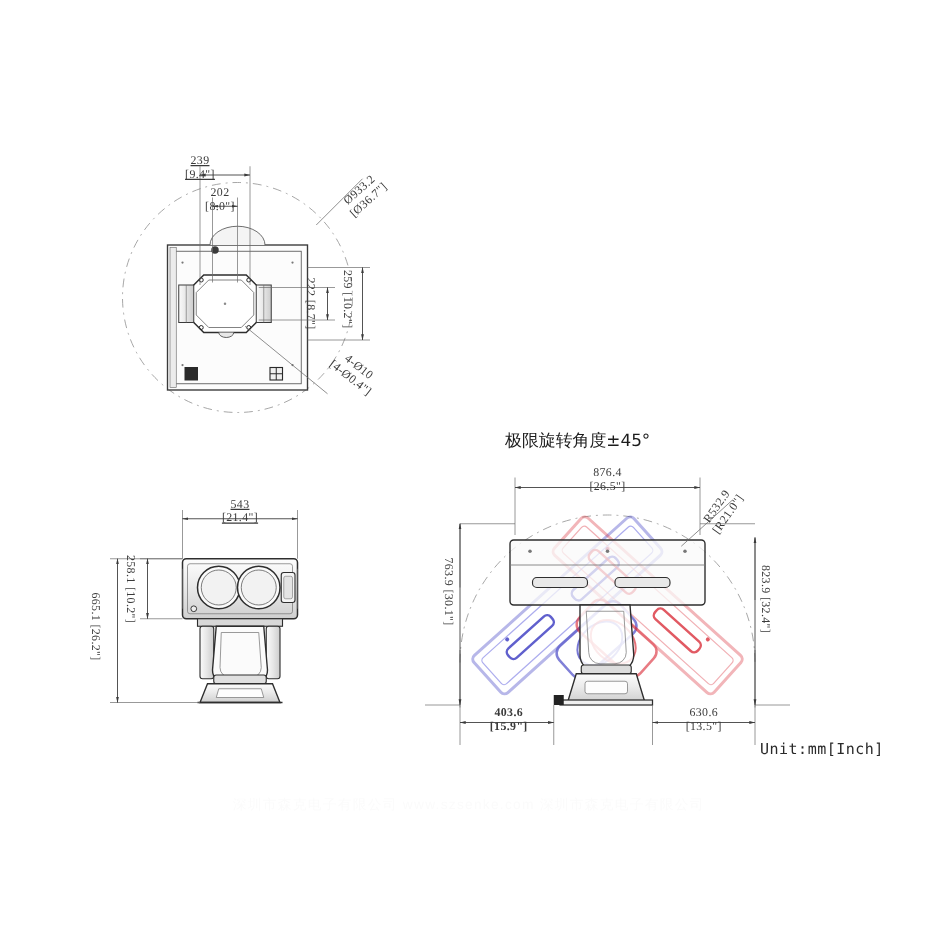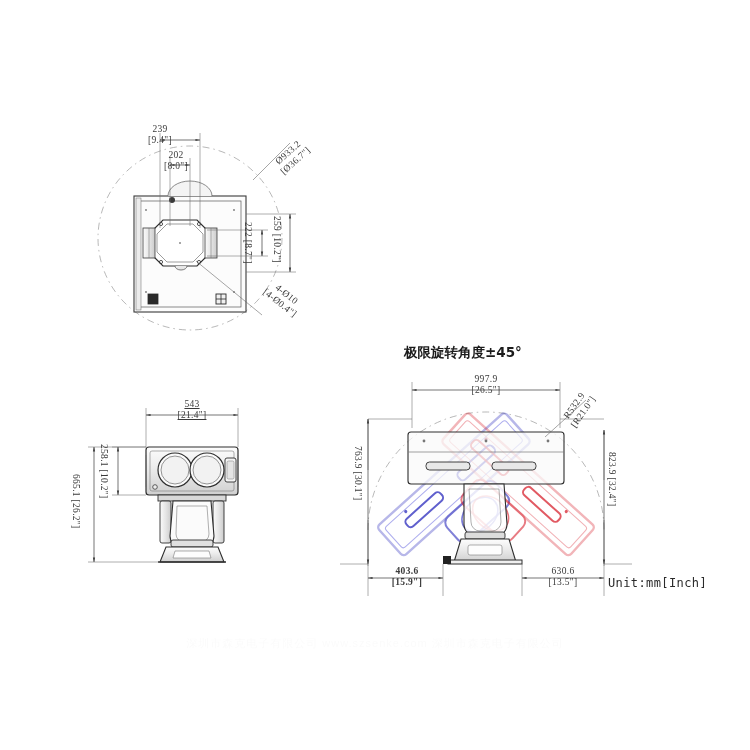--- a/index.html
+++ b/index.html
@@ -31,21 +31,21 @@
     line-height: 1.15;
     text-align: center;
   }
   .dimtext .v { display:block; }
   .rot { transform-origin: center center; }
   .vert { writing-mode: vertical-rl; text-orientation: mixed; }
   .title-cn {
     position: absolute;
     font-family: "DejaVu Sans", "Liberation Sans", sans-serif;
     font-size: 13.5px;
-    font-weight: bold;
+    font-weight: normal;
     color: #1c1c1c;
     white-space: nowrap;
   }
   .unit-label {
     position: absolute;
     font-family: "DejaVu Sans Mono", "Liberation Mono", monospace;
     font-size: 12px;
     color: #2a2a2a;
     white-space: nowrap;
     letter-spacing: 0.4px;
@@ -255,21 +255,21 @@
       <line x1="368" y1="419" x2="368" y2="564" marker-start="url(#arrR)" marker-end="url(#arrL)"></line>
       <line x1="604" y1="430" x2="604" y2="564" marker-start="url(#arrR)" marker-end="url(#arrL)"></line>
       <line x1="368" y1="578" x2="443" y2="578" marker-start="url(#arrR)" marker-end="url(#arrL)"></line>
       <line x1="522" y1="578" x2="604" y2="578" marker-start="url(#arrR)" marker-end="url(#arrL)"></line>
 
       <line x1="545" y1="437" x2="586" y2="400" stroke="#6a6a6a" stroke-width="0.6"></line>
     </g>
   </g>
 </svg>
 
-<div class="dimtext" style="left:142px; top:124px; width:36px;">
+<div class="dimtext" style="left:142px; top:124px; width:36px;text-decoration:underline;">
   <span class="v">239</span>
   <span class="v">[9.4"]</span>
 </div>
 
 <div class="dimtext" style="left:162px; top:150px; width:28px;">
   <span class="v">202</span>
   <span class="v">[8.0"]</span>
 </div>
 
 <div class="dimtext vert" style="left:242px; top:222px;">
@@ -303,21 +303,21 @@
 </div>
 
 <div class="dimtext vert" style="left:70px; top:474px;">
   <span>665.1</span>
   <span>[26.2"]</span>
 </div>
 
 <div class="title-cn" style="left:404px; top:344px;">极限旋转角度±45°</div>
 
 <div class="dimtext" style="left:462px; top:374px; width:48px;">
-  <span class="v">997.9</span>
+  <span class="v">876.4</span>
   <span class="v">[26.5"]</span>
 </div>
 
 <div class="dimtext rot" style="left:551px; top:398px; width:56px; transform:rotate(-55deg);">
   <span class="v">R532.9</span>
   <span class="v">[R21.0"]</span>
 </div>
 
 <div class="dimtext vert" style="left:352px; top:446px;">
   <span>763.9</span>
@@ -332,15 +332,15 @@
 <div class="dimtext" style="left:385px; top:566px; width:44px;font-weight:bold;">
   <span class="v">403.6</span>
   <span class="v">[15.9"]</span>
 </div>
 
 <div class="dimtext" style="left:541px; top:566px; width:44px;">
   <span class="v">630.6</span>
   <span class="v">[13.5"]</span>
 </div>
 
-<div class="unit-label" style="left:608px; top:576px;text-align:center;">Unit:mm[Inch]</div>
+<div class="unit-label" style="left:608px; top:592px;text-align:center;">Unit:mm[Inch]</div>
 
 <div class="watermark" style="top:636px;">深圳市森克电子有限公司  www.szsenke.com  深圳市森克电子有限公司</div>
 
 </body></html>

